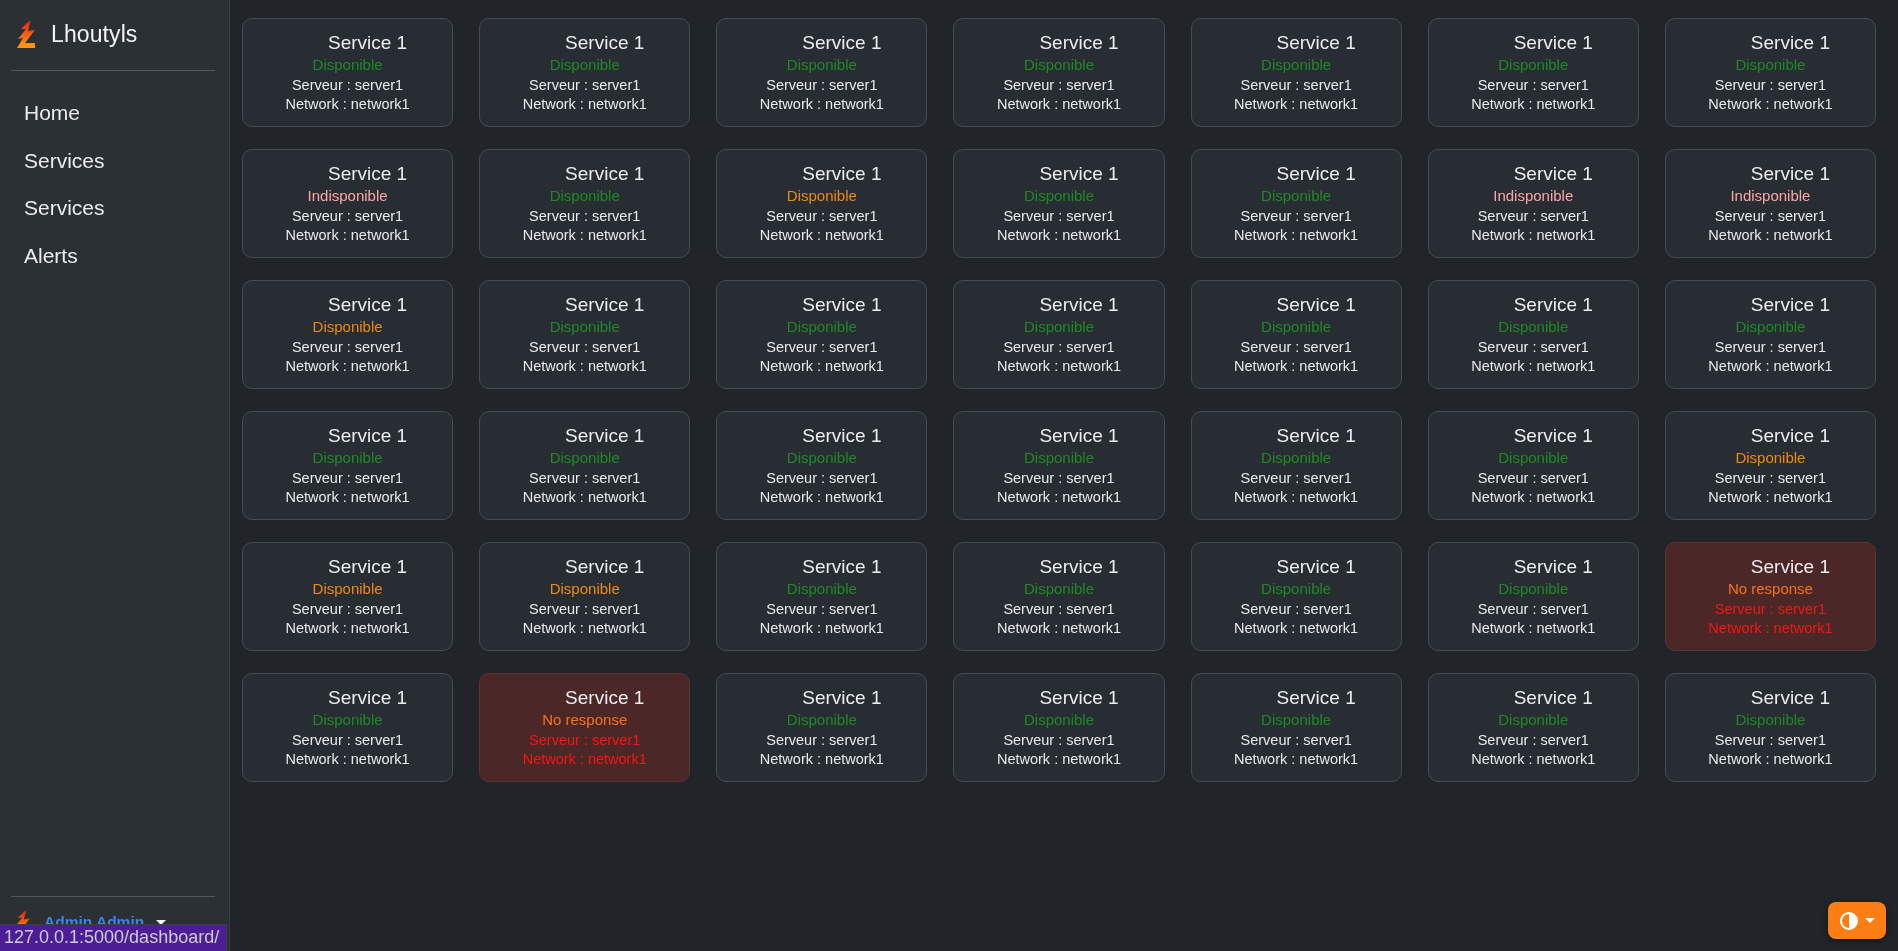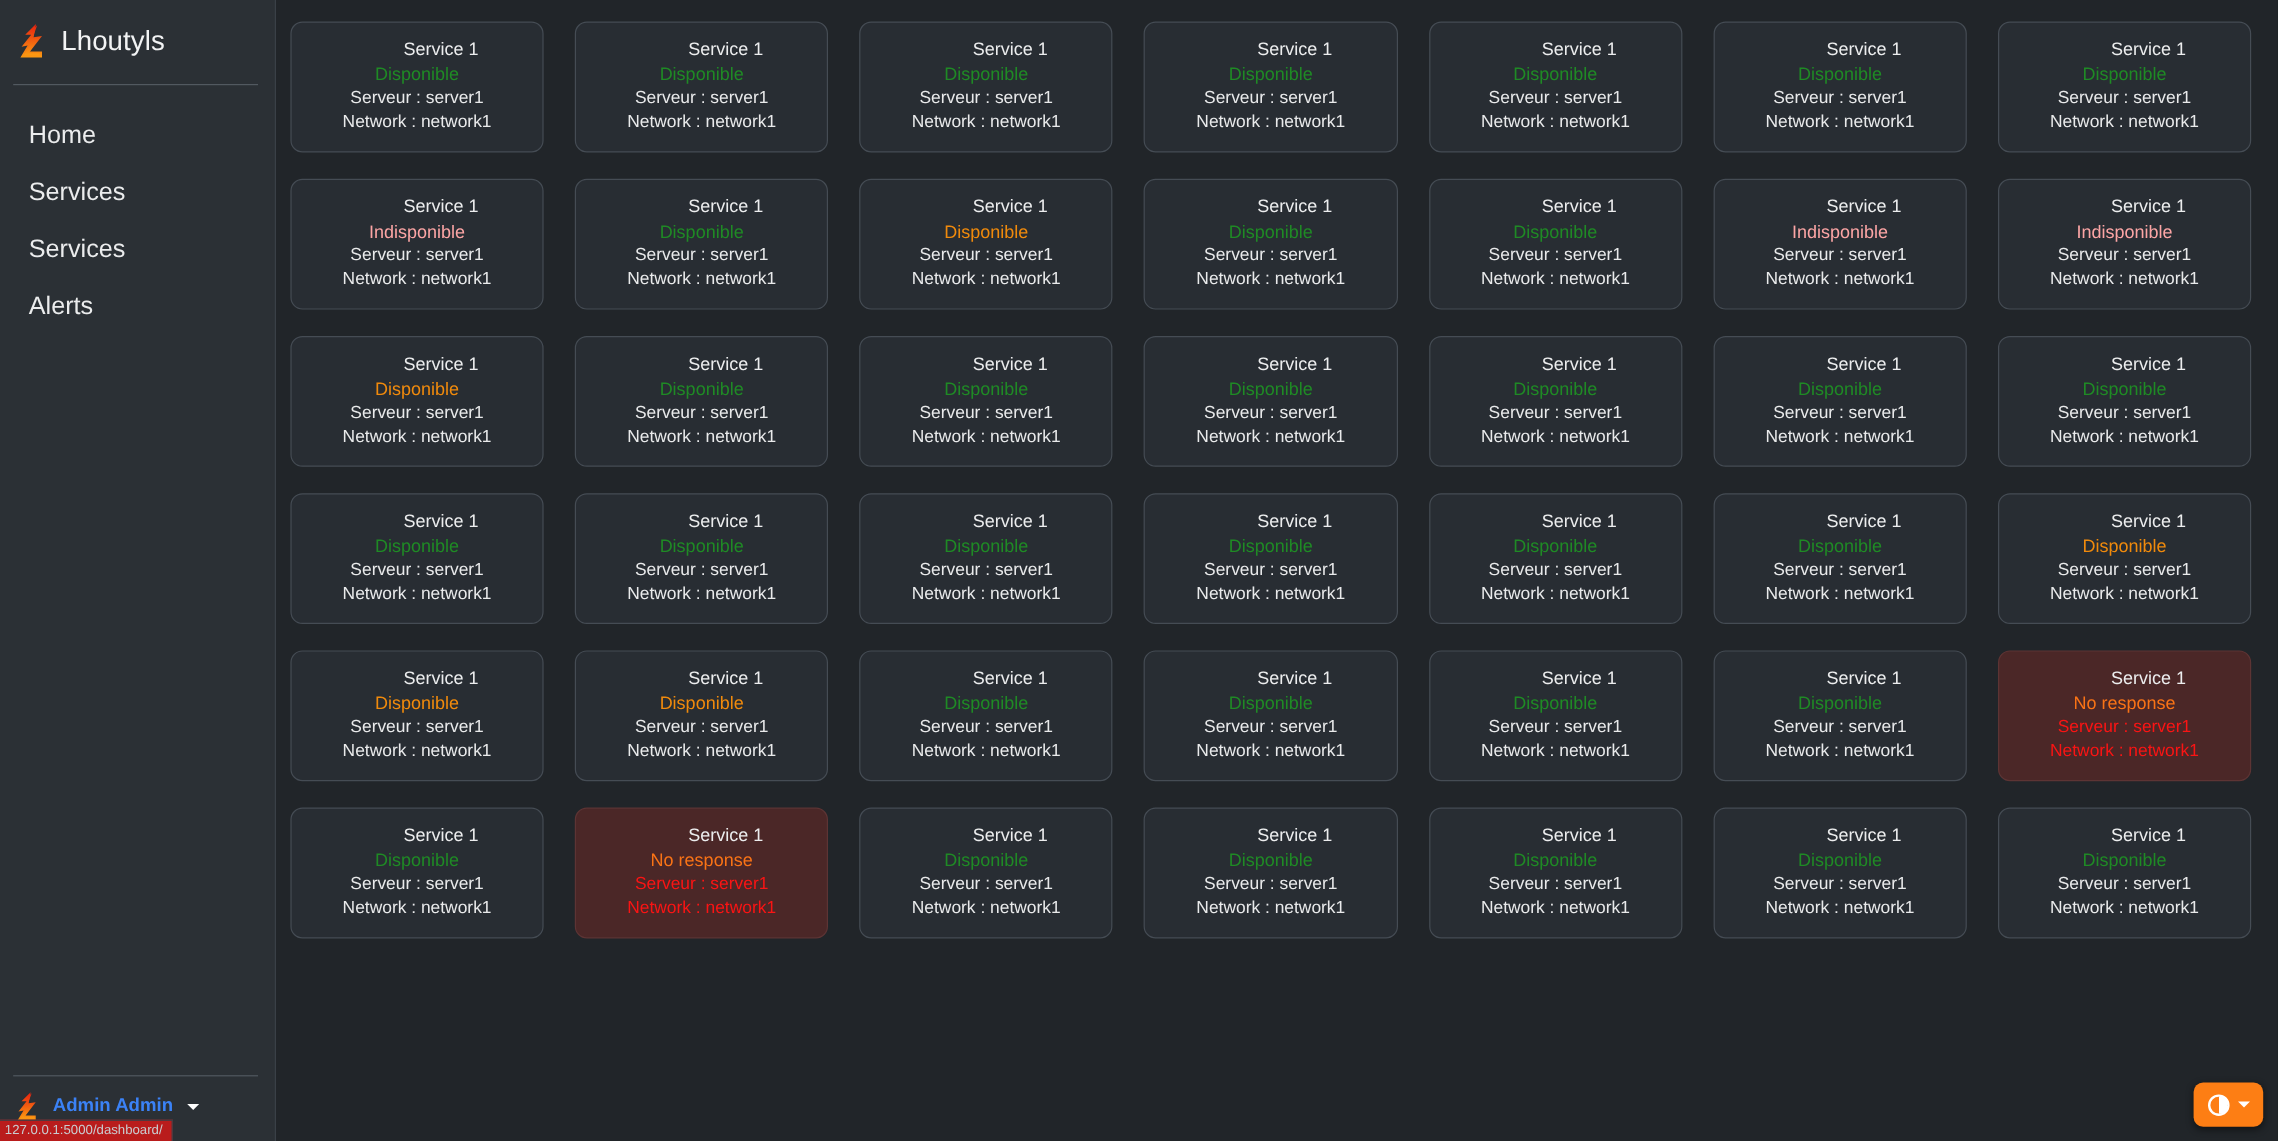--- a/index.html
+++ b/index.html
@@ -54,24 +54,24 @@
   .caret {
     width: 0; height: 0; margin-left: 2px;
     border-left: 5px solid transparent;
     border-right: 5px solid transparent;
     border-top: 5px solid #ffffff;
   }
 
   
   #statusbar {
     position: absolute; left: 0; bottom: 0; z-index: 50;
-    background: #b91c1c;
+    background: #4c1d95;
     border-top: 1px solid #3a4047;
     border-right: 1px solid #3a4047;
-    color: #c9ccd0; font-size: 11px;
+    color: #c9ccd0; font-size: 18px;
     padding: 2px 7px 3px 4px;
     white-space: nowrap;
     font-family: "Liberation Sans", sans-serif;
   }
 
   
   #main {
     flex: 1 1 auto; height: 951px;
     background: #212529;
     overflow: hidden;
@@ -87,21 +87,21 @@
     background: #282d33;
     border: 1px solid #454c54;
     border-radius: 10px;
     height: 109px;
     display: flex; flex-direction: column;
     align-items: center; justify-content: center;
     cursor: pointer;
     padding: 4px 6px;
   }
   .card-title {
-    font-size: 15px; color: #ecedee; line-height: 1.35; margin-left: 40px;
+    font-size: 19px; color: #ecedee; line-height: 1.35; margin-left: 40px;
   }
   .card-status {
     font-size: 15px; line-height: 1.35;
   }
   .card-line {
     font-size: 14.5px; color: #e9eaeb; line-height: 1.37;
   }
   
   .st-green  { color: #1f8a25; }
   .st-orange { color: #f08a0c; }

